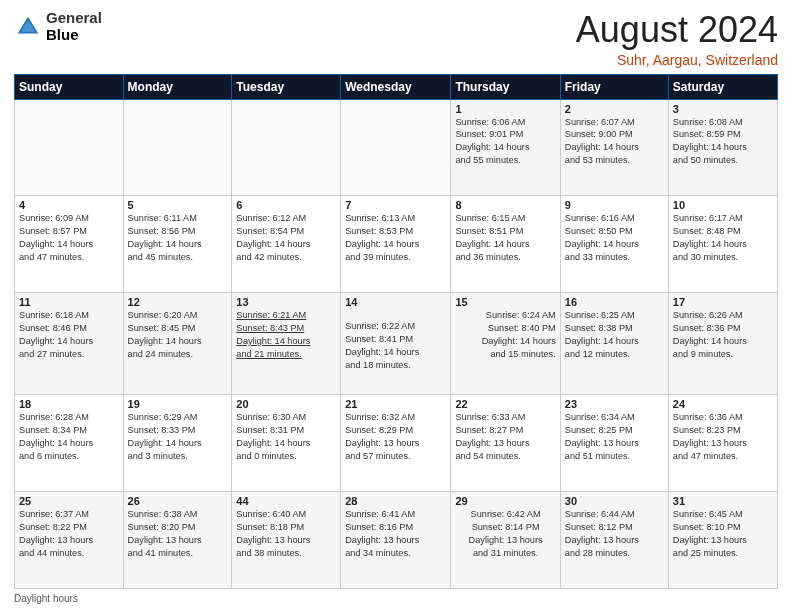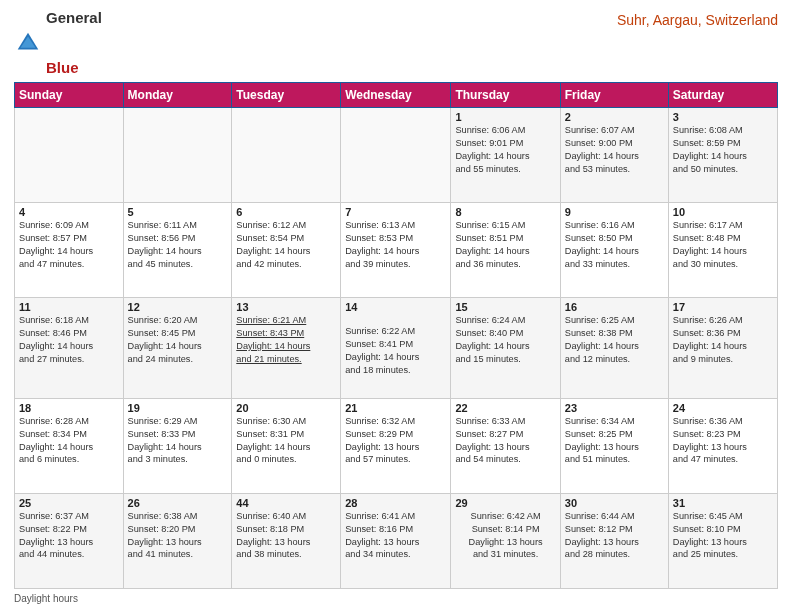--- a/index.html
+++ b/index.html
@@ -34,22 +34,21 @@
       line-height: 1.1;
     }
     .logo-general {
       font-size: 15px;
       font-weight: bold;
       color: #333;
     }
     .logo-blue {
       font-size: 15px;
       font-weight: bold;
-      color: #b91c1c;
-      margin-top: 33px;
+      color: #000000;
     }
     .logo-icon {
       width: 28px;
       height: 28px;
     }
     .title-section {
       text-align: right;
     }
     .month-title {
       font-size: 36px;
@@ -61,21 +60,21 @@
       font-size: 14px;
       color: #c2410c;
       margin-top: 2px;
     }
     .calendar {
       width: 100%;
       border-collapse: collapse;
       flex: 1;
     }
     .calendar th {
-      background: #be185d;
+      background: #0f172a;
       color: #fff;
       font-size: 12px;
       font-weight: bold;
       padding: 5px 4px;
       text-align: left;
       border: 1px solid #1a5a9a;
     }
     .calendar td {
       border: 1px solid #ccc;
       vertical-align: top;
@@ -123,20 +122,21 @@
       <svg class="logo-icon" viewBox="0 0 30 30">
         <polygon points="15,4 26,22 4,22" fill="#2575bb"></polygon>
         <polygon points="15,8 23,20 7,20" fill="#5aaee8" opacity="0.6"></polygon>
       </svg>
       <div class="logo-text">
         <span class="logo-general">General</span>
         <span class="logo-blue">Blue</span>
       </div>
     </div>
     <div class="title-section">
+      <div class="month-title">August 2024</div>
       <div class="location">Suhr, Aargau, Switzerland</div>
     </div>
   </div>
 
   <table class="calendar">
     <thead>
       <tr>
       <th>Sunday</th>
           <th>Monday</th>
           <th>Tuesday</th>
@@ -249,21 +249,21 @@
           </td>
           <td>
             <span class="day-num">14</span>
             <div class="day-info" style="white-space: pre-line; margin-top: 12px;">Sunrise: 6:22 AM
 Sunset: 8:41 PM
 Daylight: 14 hours
 and 18 minutes.</div>
           </td>
           <td>
             <span class="day-num">15</span>
-            <div class="day-info" style="white-space: pre-line;">Sunrise: 6:24 AM
+            <div class="day-info" style="white-space: pre-line; text-align: right;">Sunrise: 6:24 AM
 Sunset: 8:40 PM
 Daylight: 14 hours
 and 15 minutes.</div>
           </td>
           <td>
             <span class="day-num">16</span>
             <div class="day-info" style="white-space: pre-line;">Sunrise: 6:25 AM
 Sunset: 8:38 PM
 Daylight: 14 hours
 and 12 minutes.</div>

